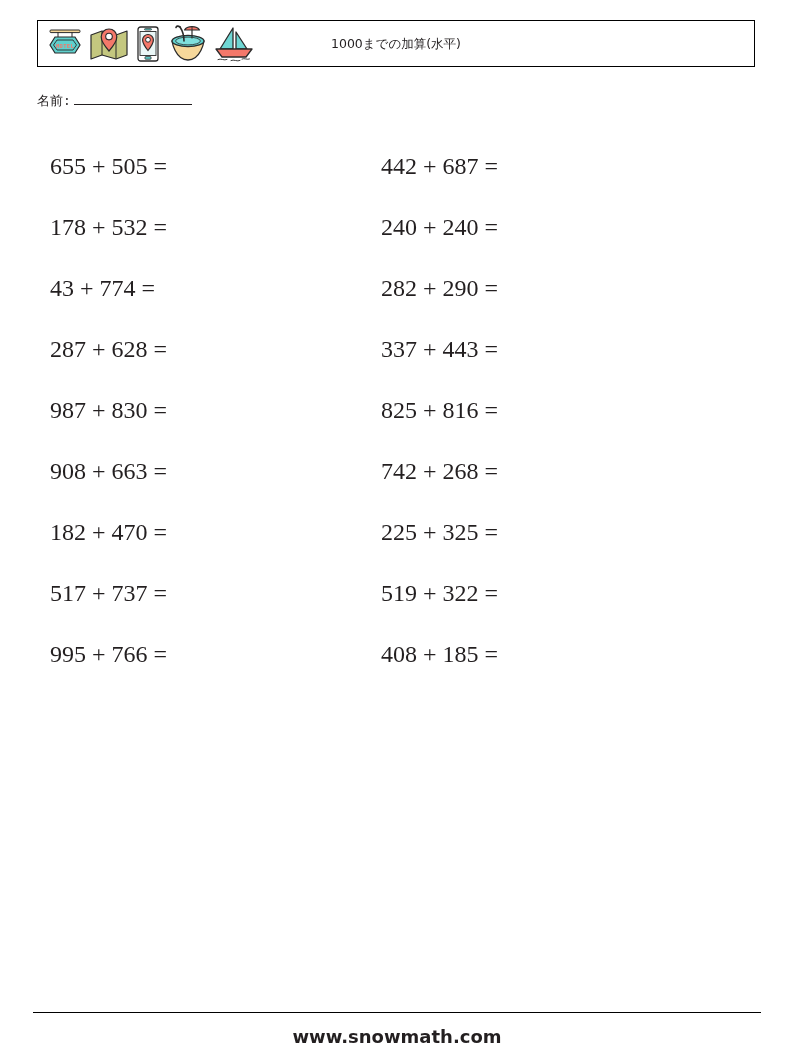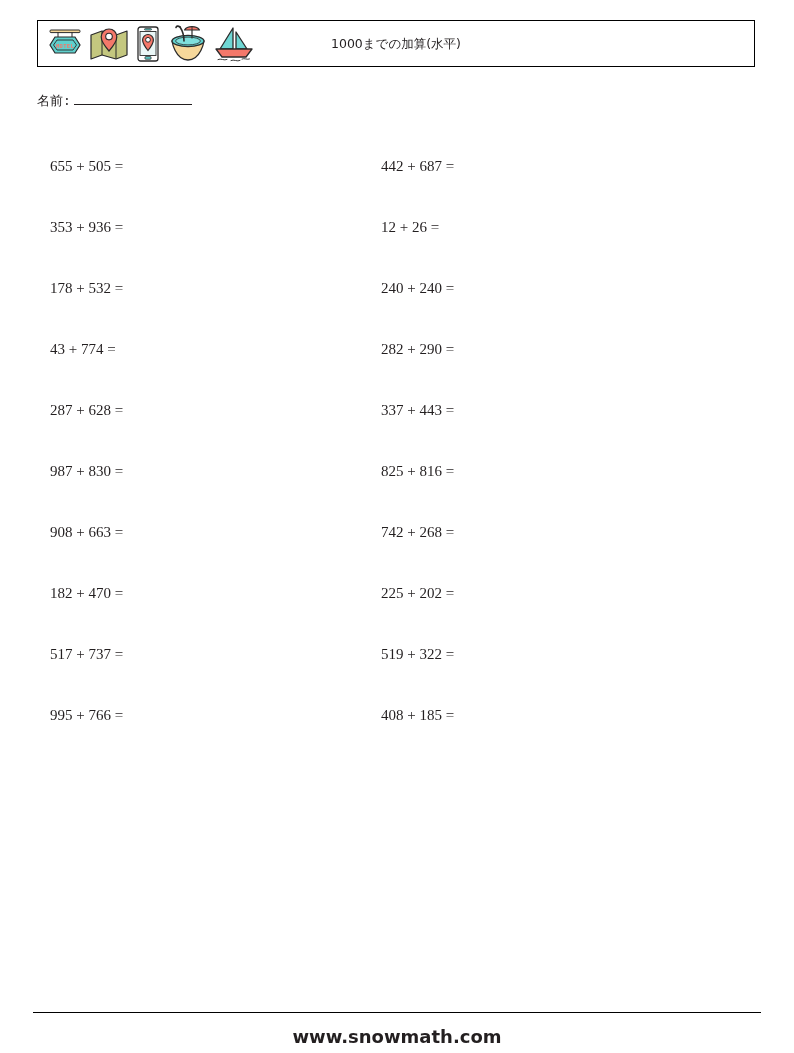--- a/index.html
+++ b/index.html
@@ -90,21 +90,21 @@
     left: 37px;
     top: 136px;
     width: 718px;
   }
   .prow {
     display: flex;
     height: 61px;
     align-items: center;
   }
   .pcell {
-    font-size: 15px;
+    font-size: 24px;
     font-family: "Liberation Serif", "DejaVu Serif", serif;
     color: #231f20;
     white-space: nowrap;
   }
   .pcell.col-left  { width: 335px; padding-left: 13px; box-sizing: border-box; }
   .pcell.col-right { width: 335px; padding-left: 9px;  box-sizing: border-box; font-family: Liberation Serif, serif; }
 
   
   .footer-rule {
     position: absolute;
@@ -189,24 +189,20 @@
     <span>名前:</span><span class="blank-line bl-name"></span>
   </div>
 </div>
 
 <div class="problems">
   <div class="prow">
     <div class="pcell col-left">655 + 505 =</div>
     <div class="pcell col-right">442 + 687 =</div>
   </div>
   <div class="prow">
-    <div class="pcell col-left">353 + 936 =</div>
-    <div class="pcell col-right">12 + 26 =</div>
-  </div>
-  <div class="prow">
     <div class="pcell col-left">178 + 532 =</div>
     <div class="pcell col-right">240 + 240 =</div>
   </div>
   <div class="prow">
     <div class="pcell col-left">43 + 774 =</div>
     <div class="pcell col-right">282 + 290 =</div>
   </div>
   <div class="prow">
     <div class="pcell col-left">287 + 628 =</div>
     <div class="pcell col-right">337 + 443 =</div>
@@ -214,21 +210,21 @@
   <div class="prow">
     <div class="pcell col-left">987 + 830 =</div>
     <div class="pcell col-right">825 + 816 =</div>
   </div>
   <div class="prow">
     <div class="pcell col-left">908 + 663 =</div>
     <div class="pcell col-right">742 + 268 =</div>
   </div>
   <div class="prow">
     <div class="pcell col-left">182 + 470 =</div>
-    <div class="pcell col-right">225 + 202 =</div>
+    <div class="pcell col-right">225 + 325 =</div>
   </div>
   <div class="prow">
     <div class="pcell col-left">517 + 737 =</div>
     <div class="pcell col-right">519 + 322 =</div>
   </div>
   <div class="prow">
     <div class="pcell col-left">995 + 766 =</div>
     <div class="pcell col-right">408 + 185 =</div>
   </div>
 </div>

